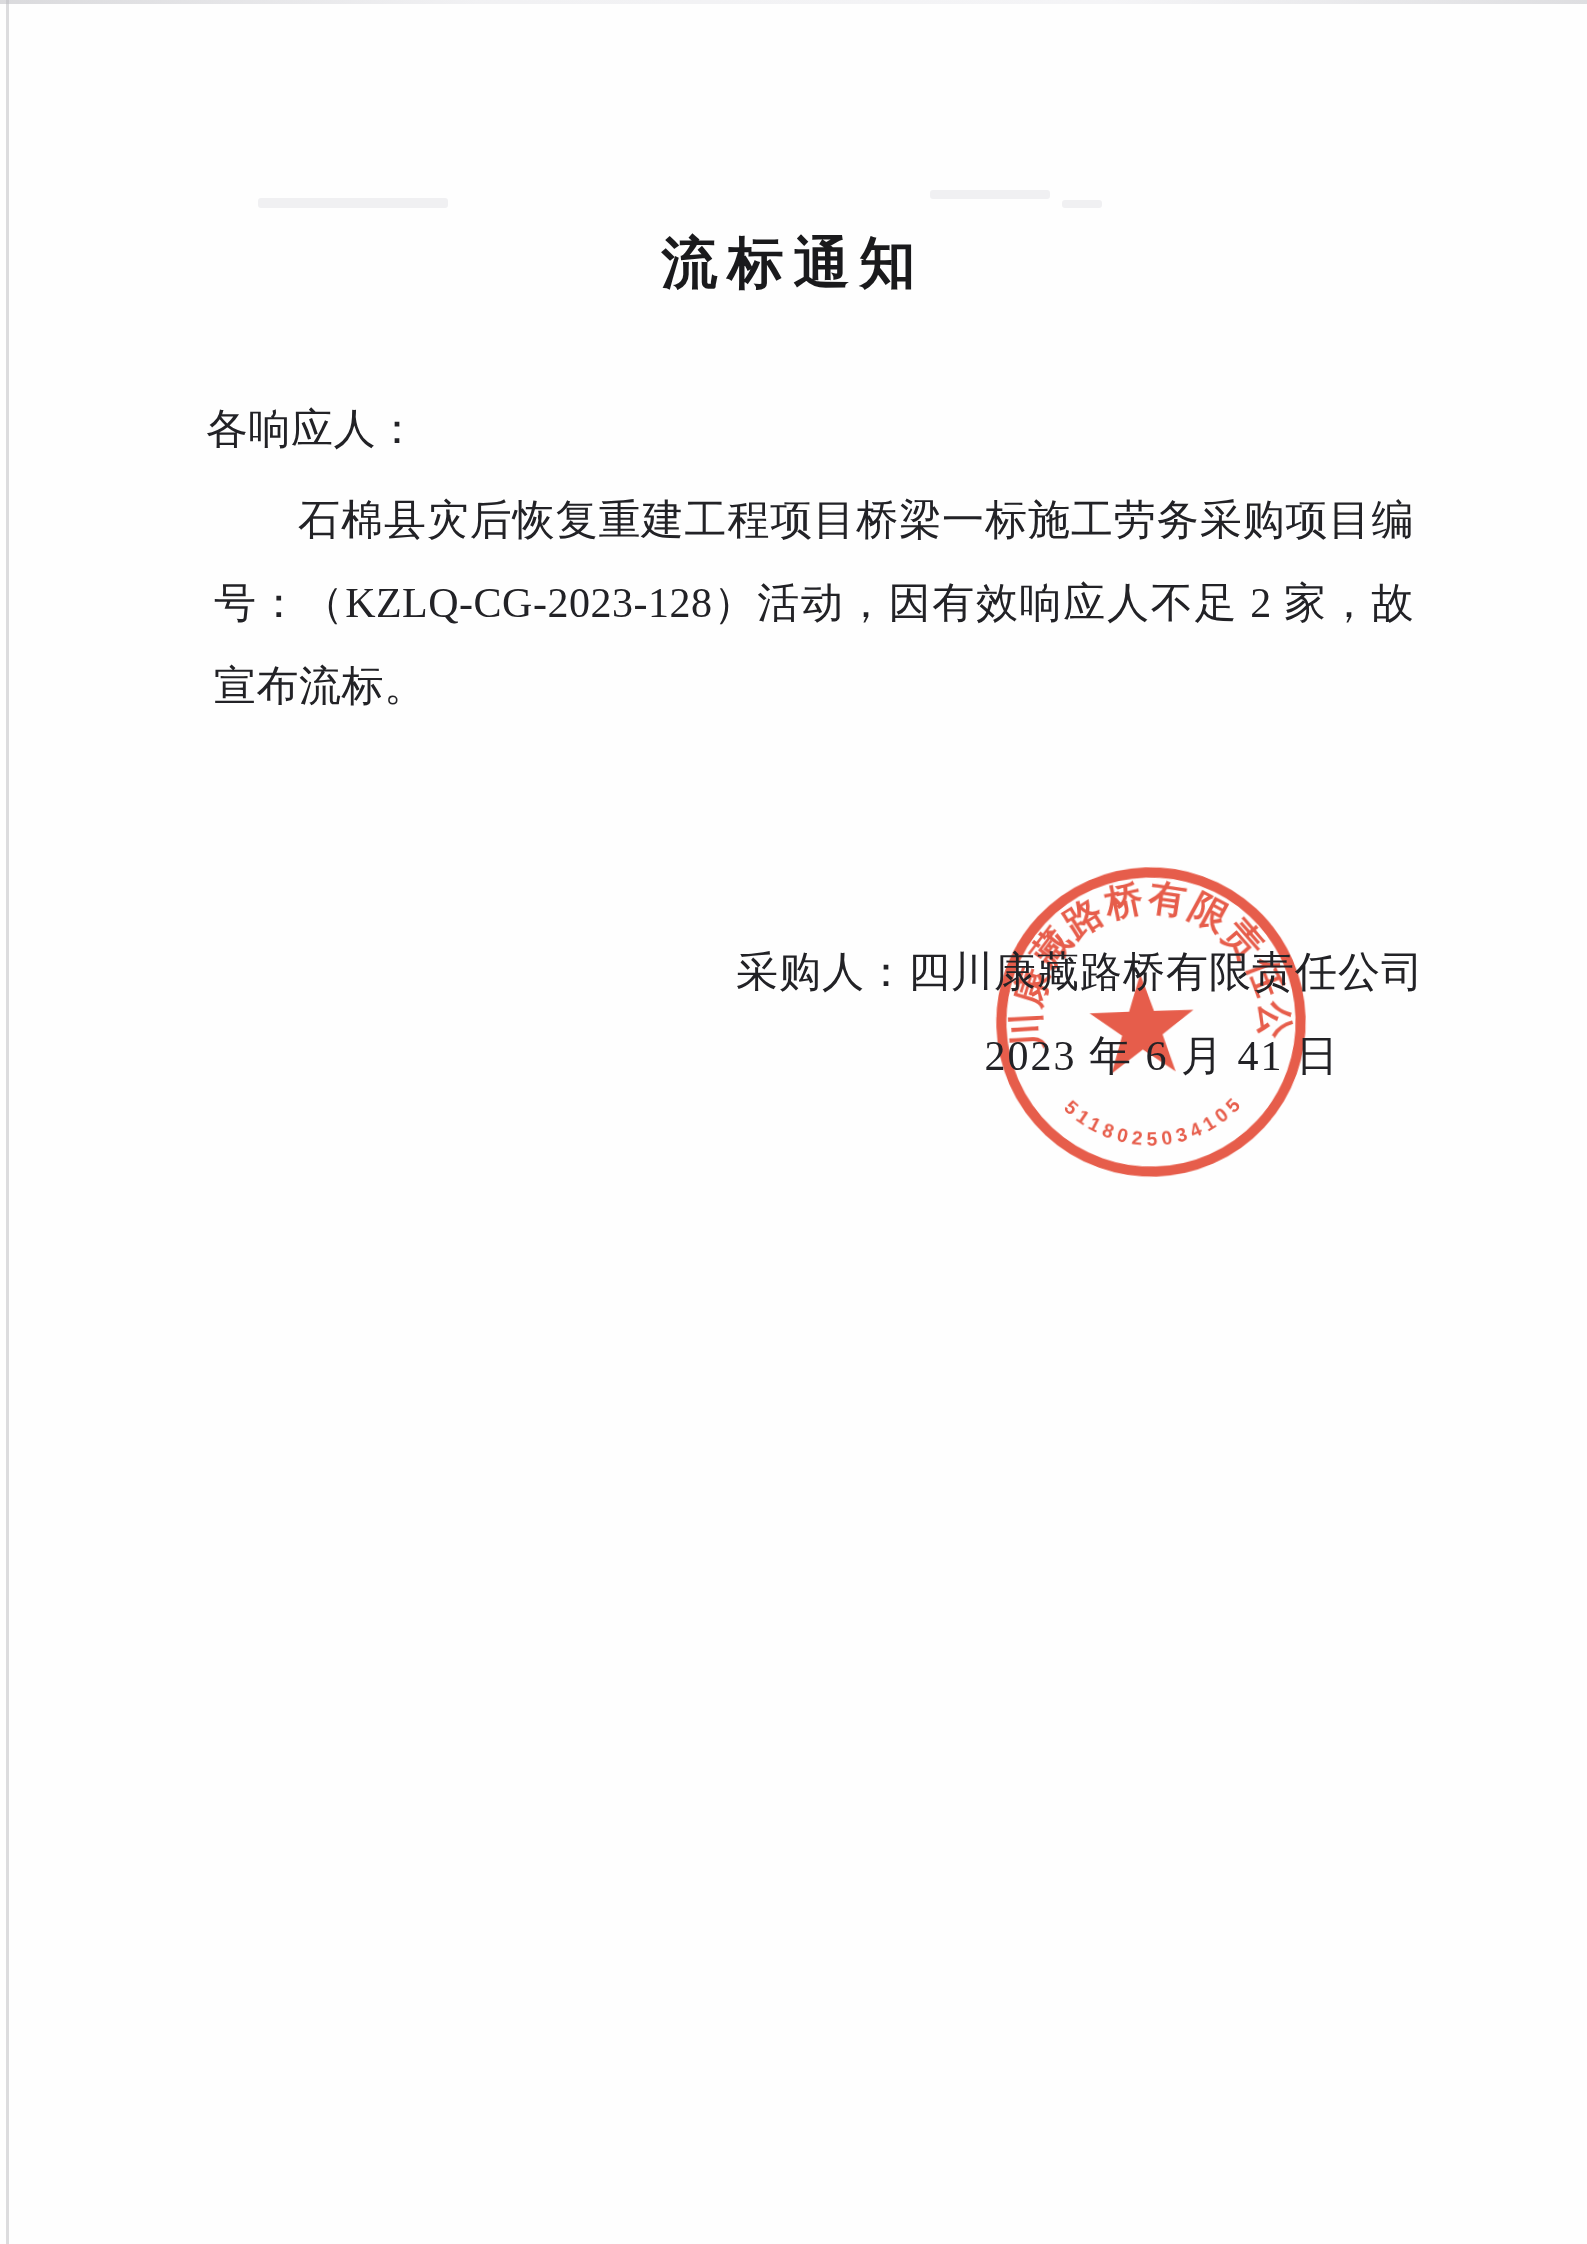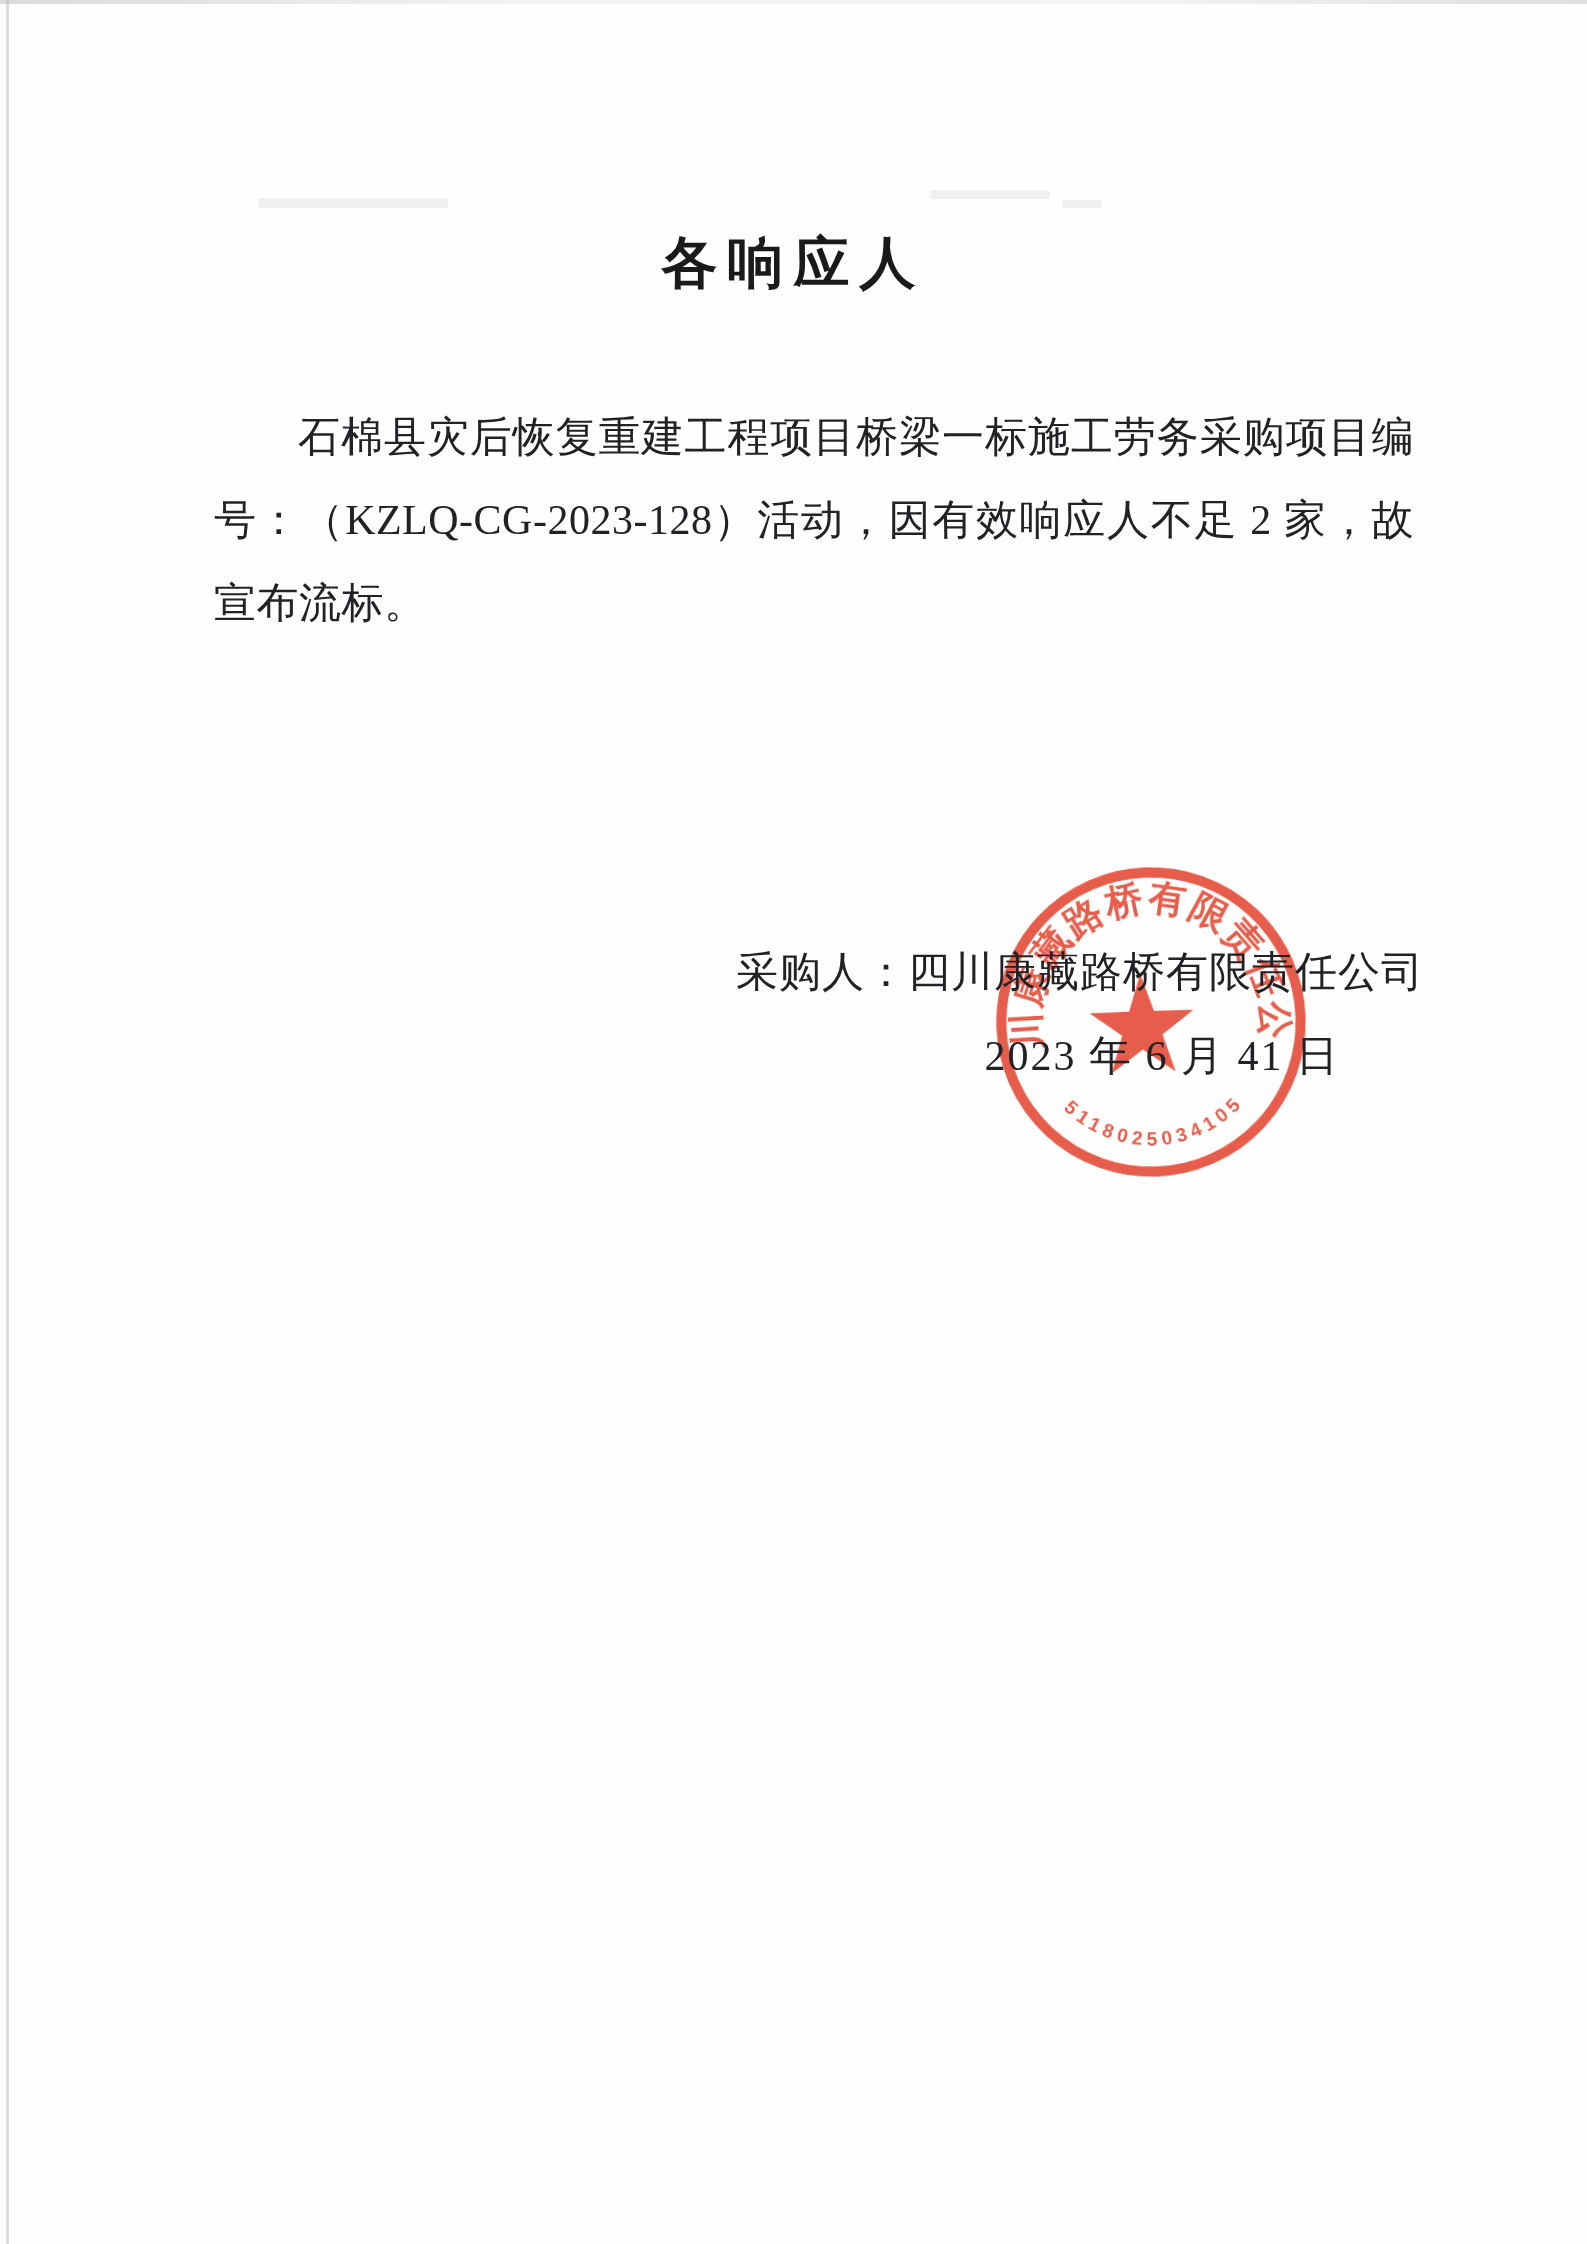--- a/index.html
+++ b/index.html
@@ -97,23 +97,24 @@
 </style>
 </head>
 <body>
 
 <div class="scan-edge-left"></div>
 <div class="scan-edge-top"></div>
 <div class="scan-smudge" style="left:258px; top:198px; width:190px; height:10px;"></div>
 <div class="scan-smudge" style="left:930px; top:190px; width:120px; height:9px;"></div>
 <div class="scan-smudge" style="left:1062px; top:200px; width:40px; height:8px;"></div>
 
-<div class="doc-title">各响应人</div>
+<div class="doc-title">流标通知</div>
 
 <div class="doc-body">
+  <div>各响应人：</div>
   <p>石棉县灾后恢复重建工程项目桥梁一标施工劳务采购项目编号：（KZLQ-CG-2023-128）活动，因有效响应人不足 2 家，故宣布流标。</p>
 </div>
 
 <svg class="stamp" viewBox="0 0 360 360">
   <defs>
     <path id="seal-arc-top" d="M 76.6 217.6 A 110 110 0 1 1 283.4 217.6" fill="none"></path>
     <path id="seal-arc-bottom" d="M 74.3 241 A 122 122 0 0 0 285.7 241" fill="none"></path>
   </defs>
   <circle cx="180" cy="180" r="148" fill="none" stroke="#e5503c" stroke-width="10"></circle>
   <polygon fill="#e5503c" points="171,132 183.3,169 222.4,169.3 191,192.5 202.7,229.7 171,207 139.3,229.7 151,192.5 119.6,169.3 158.7,169"></polygon>

